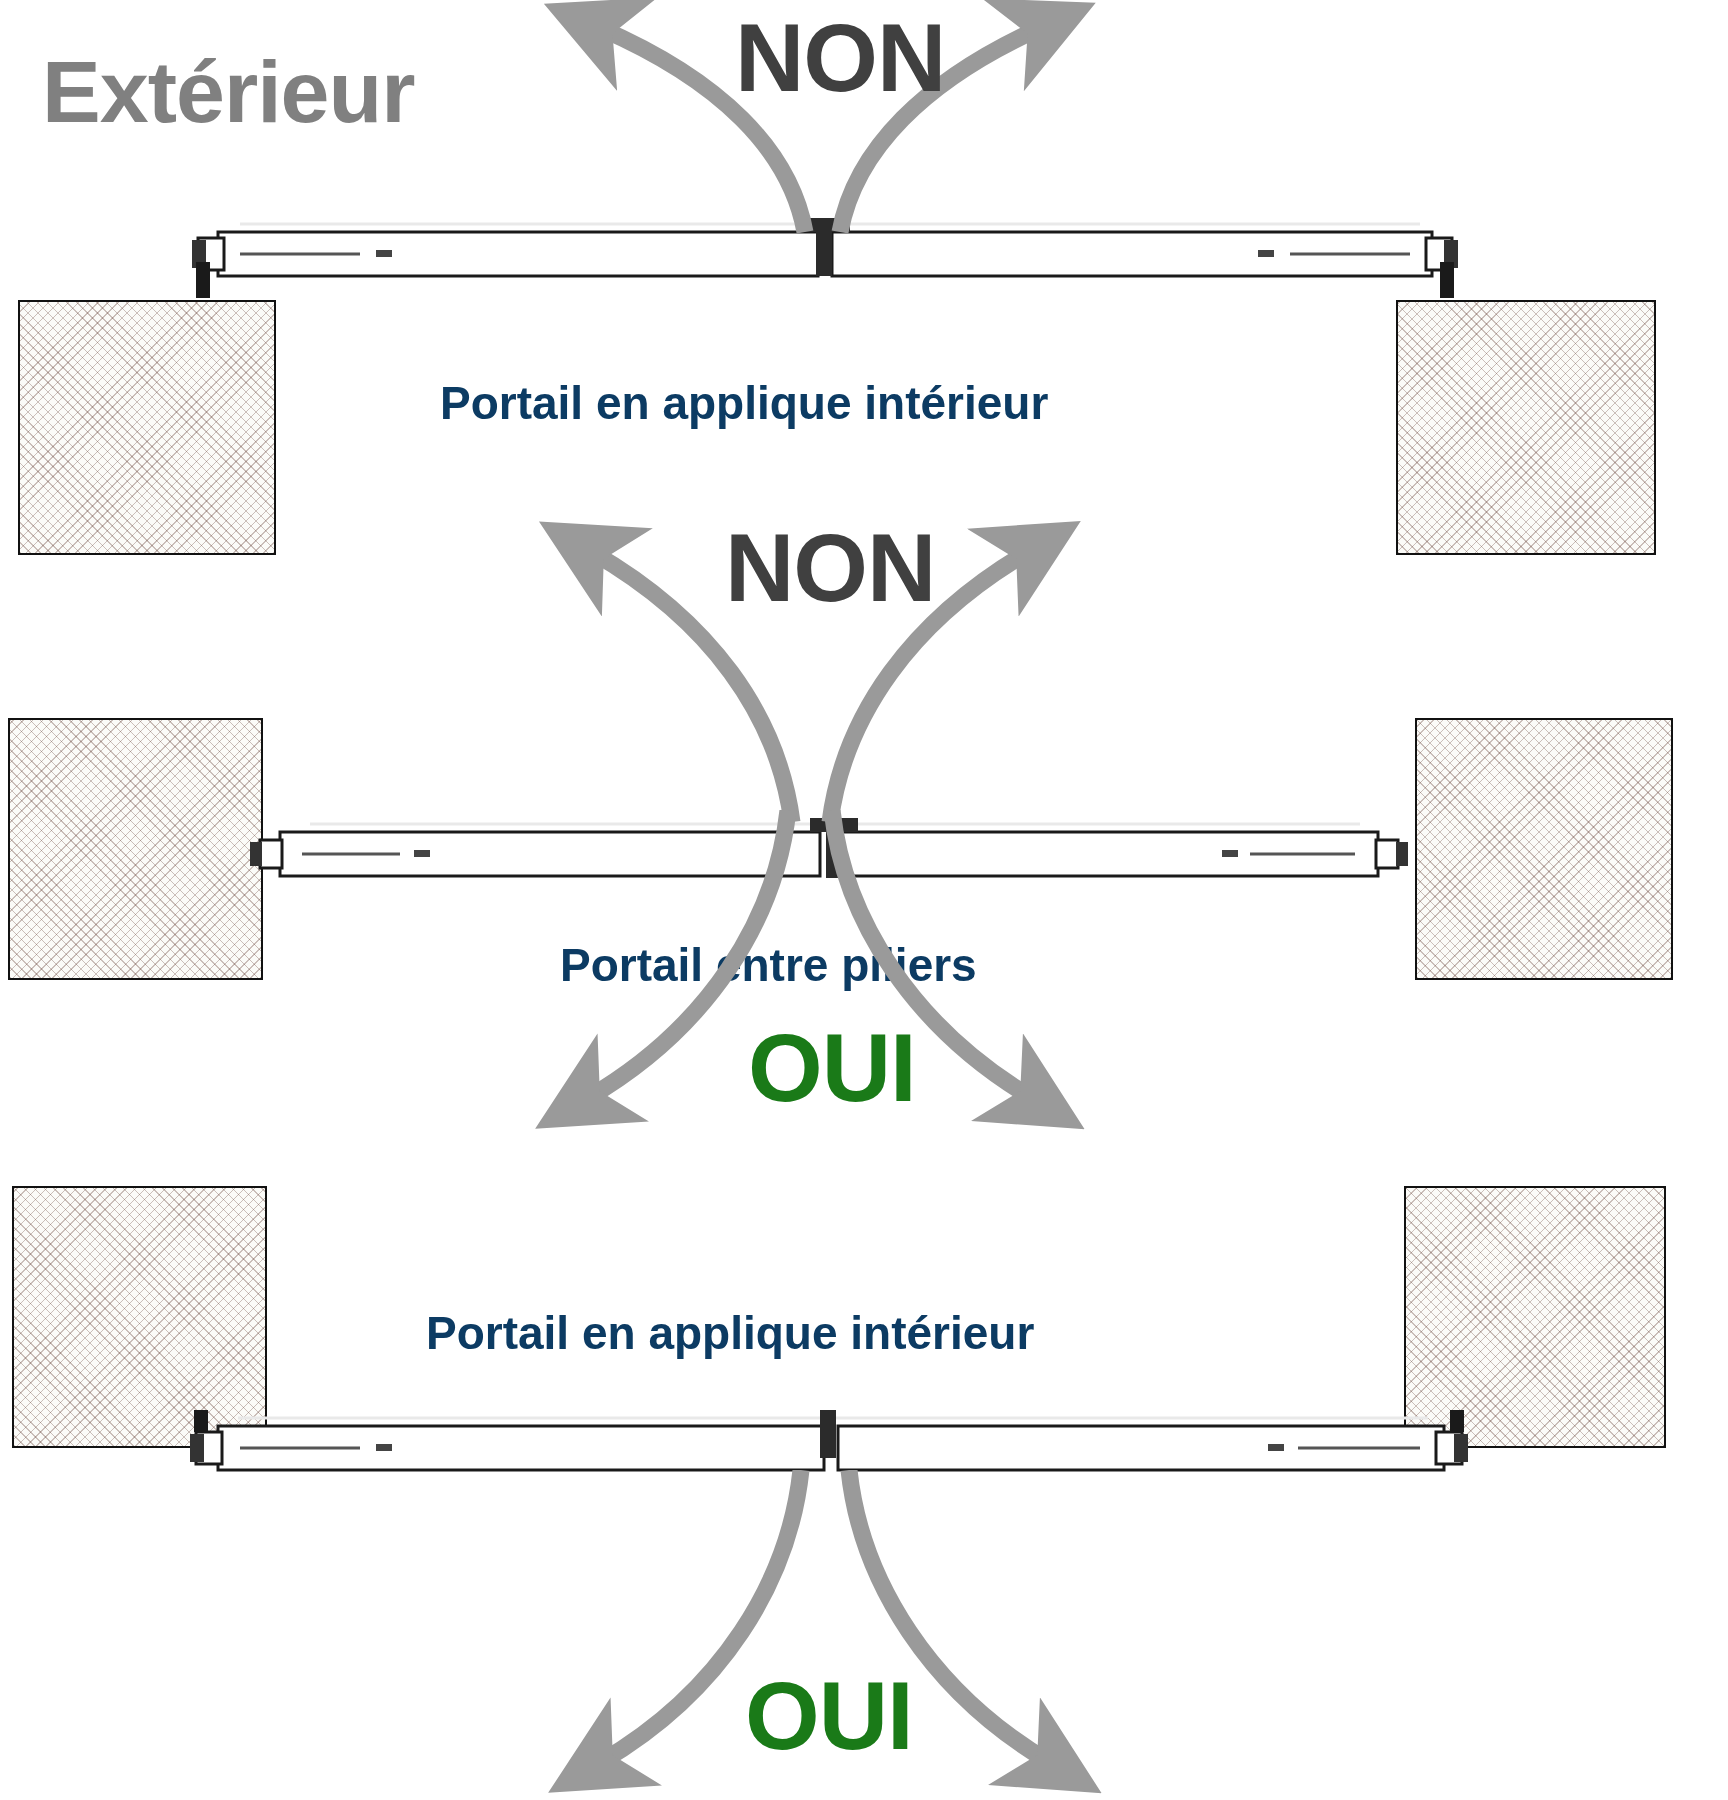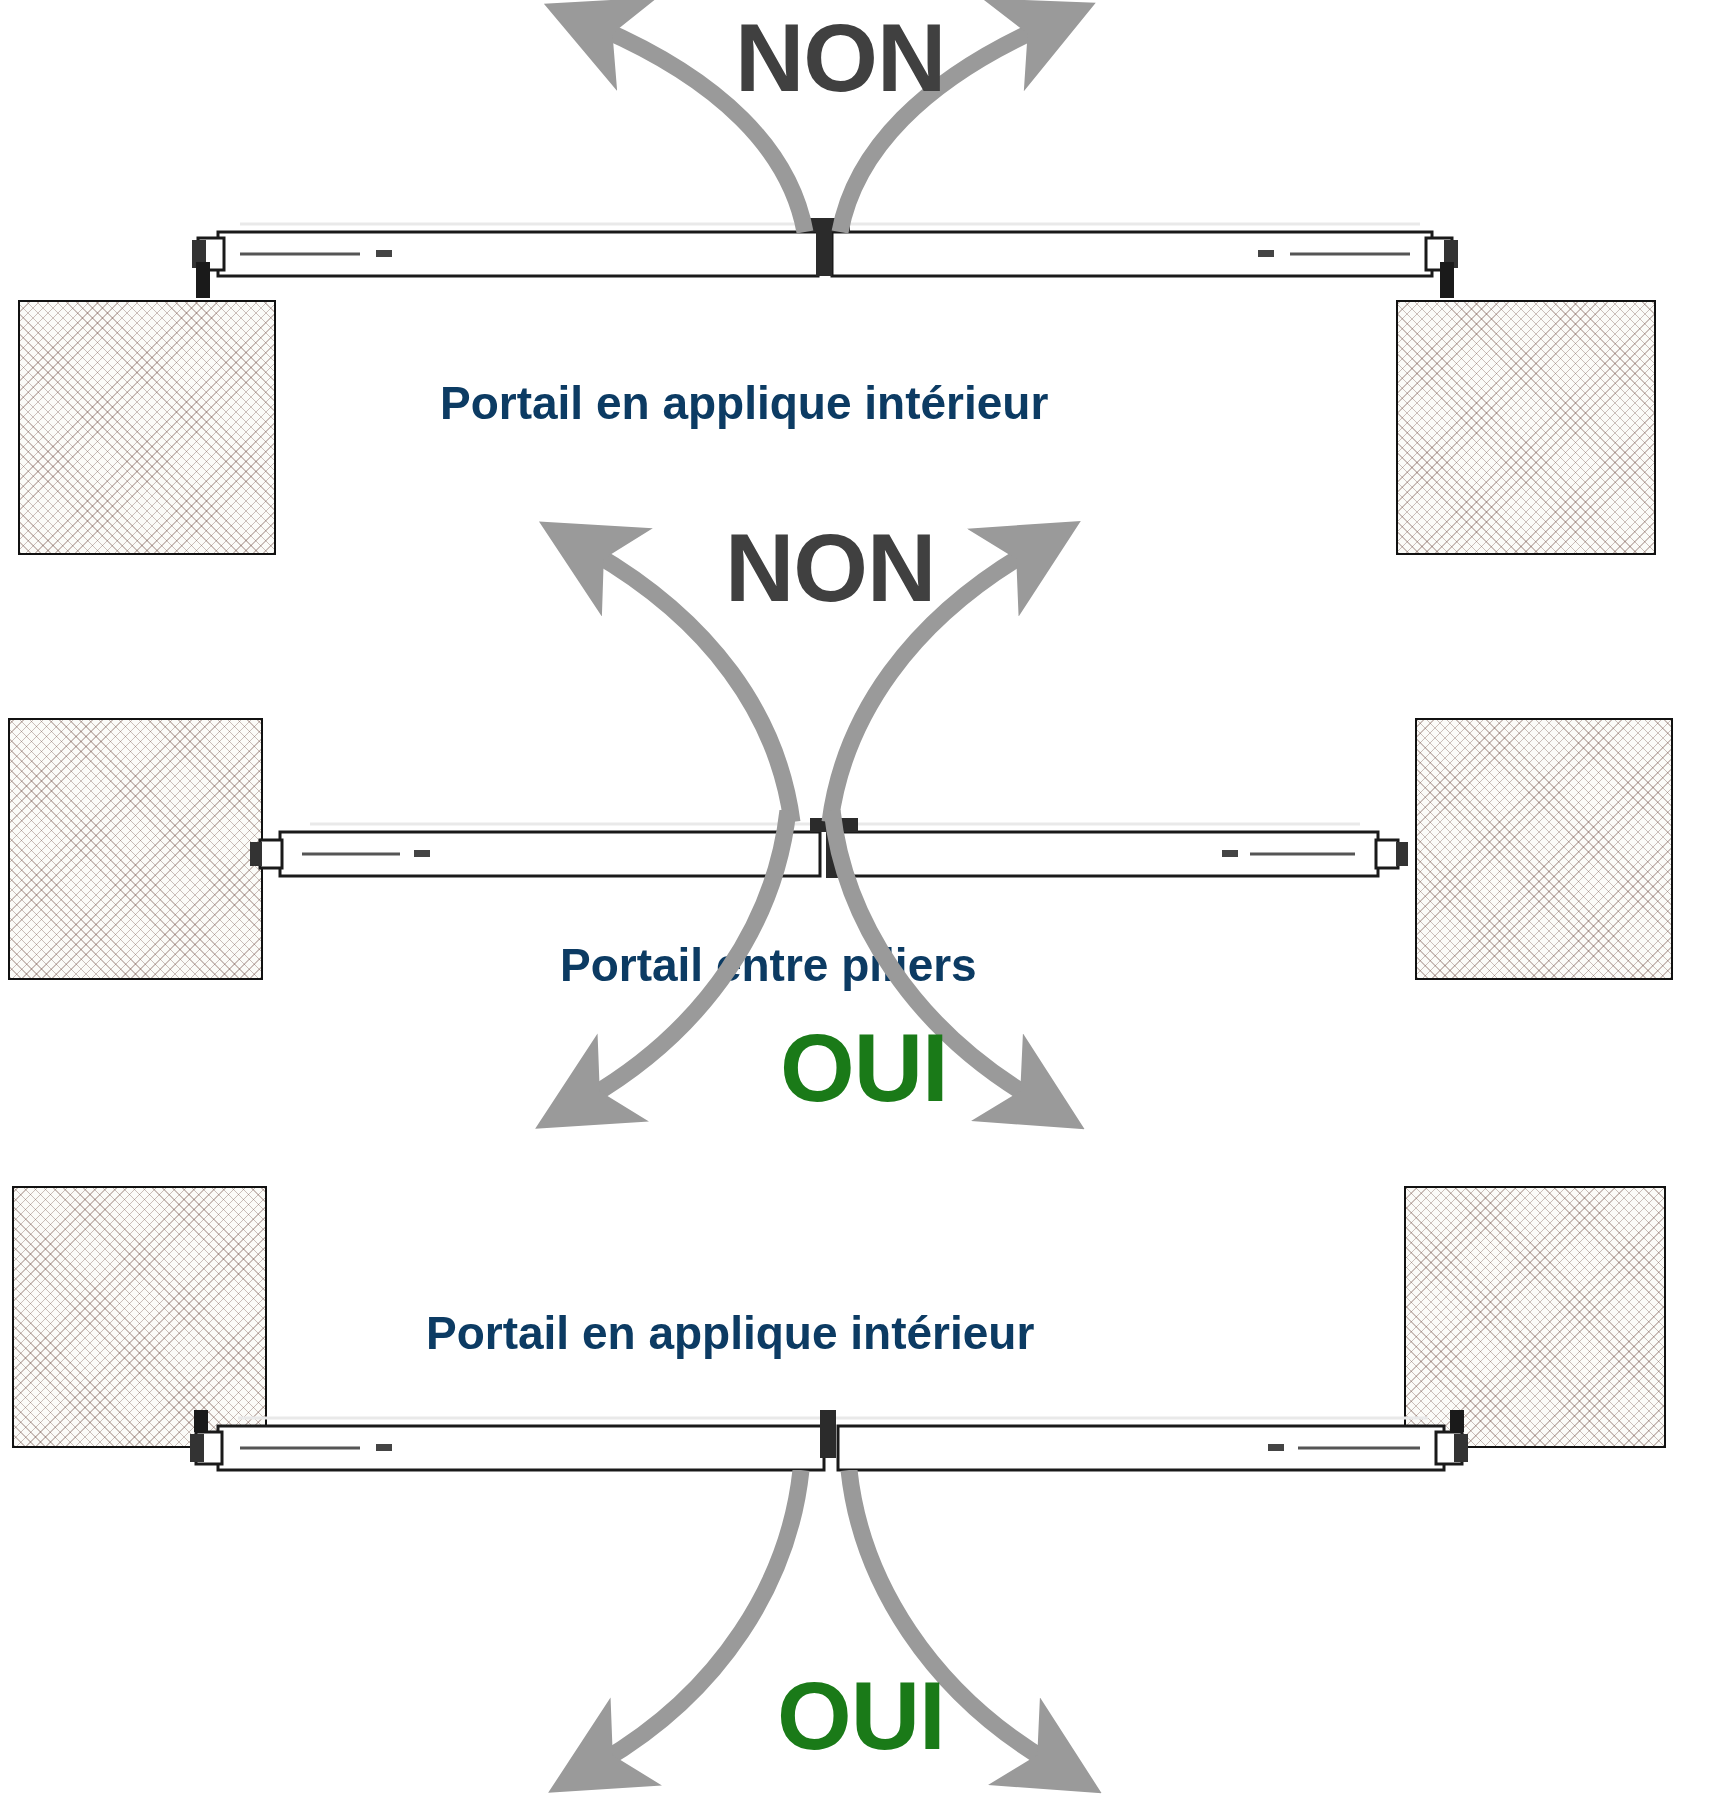--- a/index.html
+++ b/index.html
@@ -31,21 +31,21 @@
   
   .verdict{
     position:absolute;
     font-weight:bold;
     font-size:96px;
     line-height:1;
     white-space:nowrap;
     letter-spacing:-1px;
   }
   .verdict.non{ color:#404040; }
-  .verdict.oui{ color:#1A7A18;margin-left:32px; }
+  .verdict.oui{ color:#1A7A18; }
 
   #verdict-non-1{ left:735px; top:10px; }
   #verdict-non-2{ left:725px; top:520px; }
   #verdict-oui-1{ left:748px; top:1020px; }
   #verdict-oui-2{ left:745px; top:1668px; }
 
   
   .caption{
     position:absolute;
     font-weight:bold;
@@ -90,20 +90,21 @@
   #arrows-1{ left:540px; top:0px;    width:560px; height:260px; }
   #arrows-2{ left:530px; top:510px;  width:560px; height:320px; }
   #arrows-3{ left:530px; top:810px;  width:560px; height:330px; }
   #arrows-4{ left:545px; top:1470px; width:560px; height:330px; }
 </style>
 </head>
 <body>
 
 <div id="stage">
 
+  <div class="room-label" id="label-exterieur">Extérieur</div>
 
 
   <div class="pillar" id="pillar-1-left"></div>
   <div class="pillar" id="pillar-1-right"></div>
 
   <svg class="gate-svg" id="gate-1" viewBox="0 0 1290 80">
 
     <line x1="60" y1="6" x2="1240" y2="6" stroke="#e9e9e9" stroke-width="3"></line>
 
     <rect x="38" y="14" width="600" height="44" fill="#ffffff" stroke="#1a1a1a" stroke-width="3"></rect>

